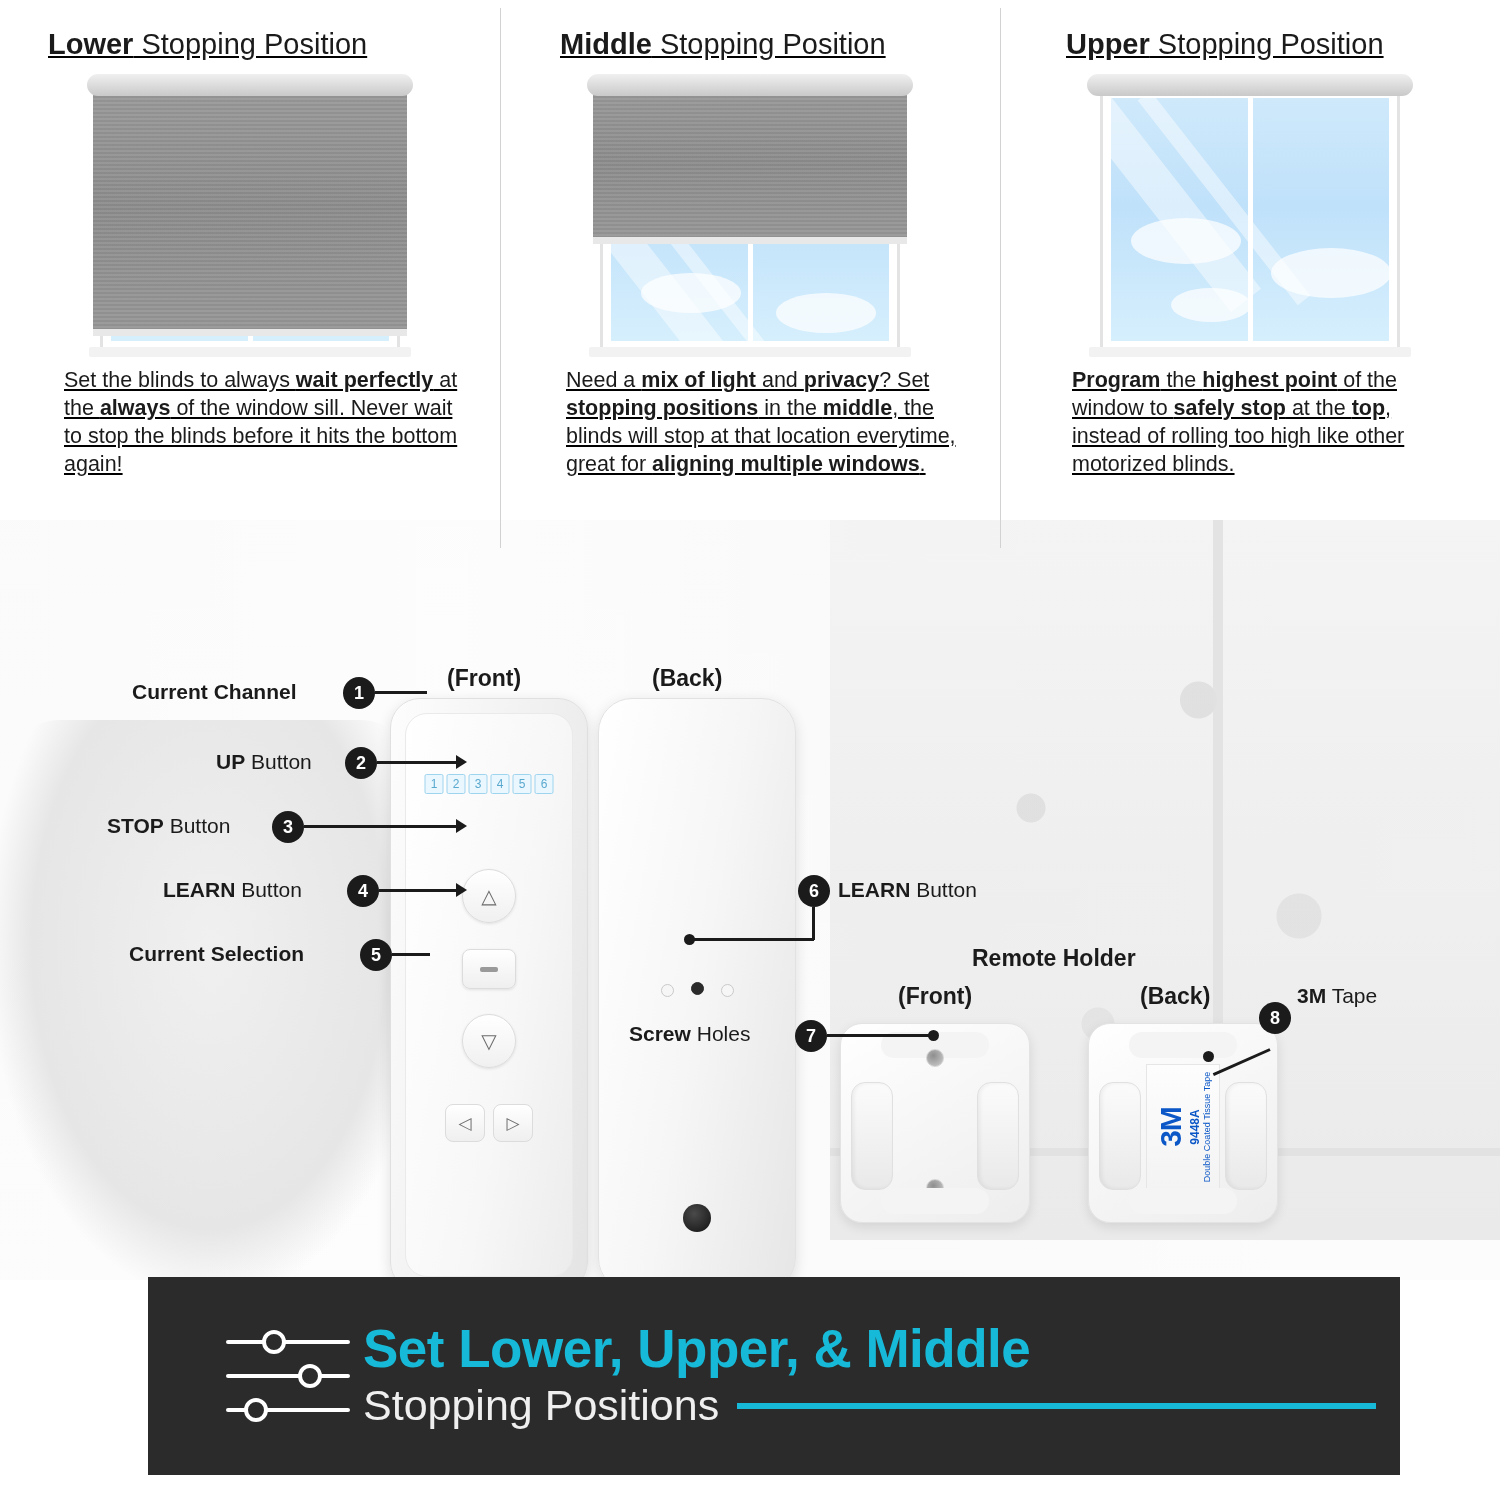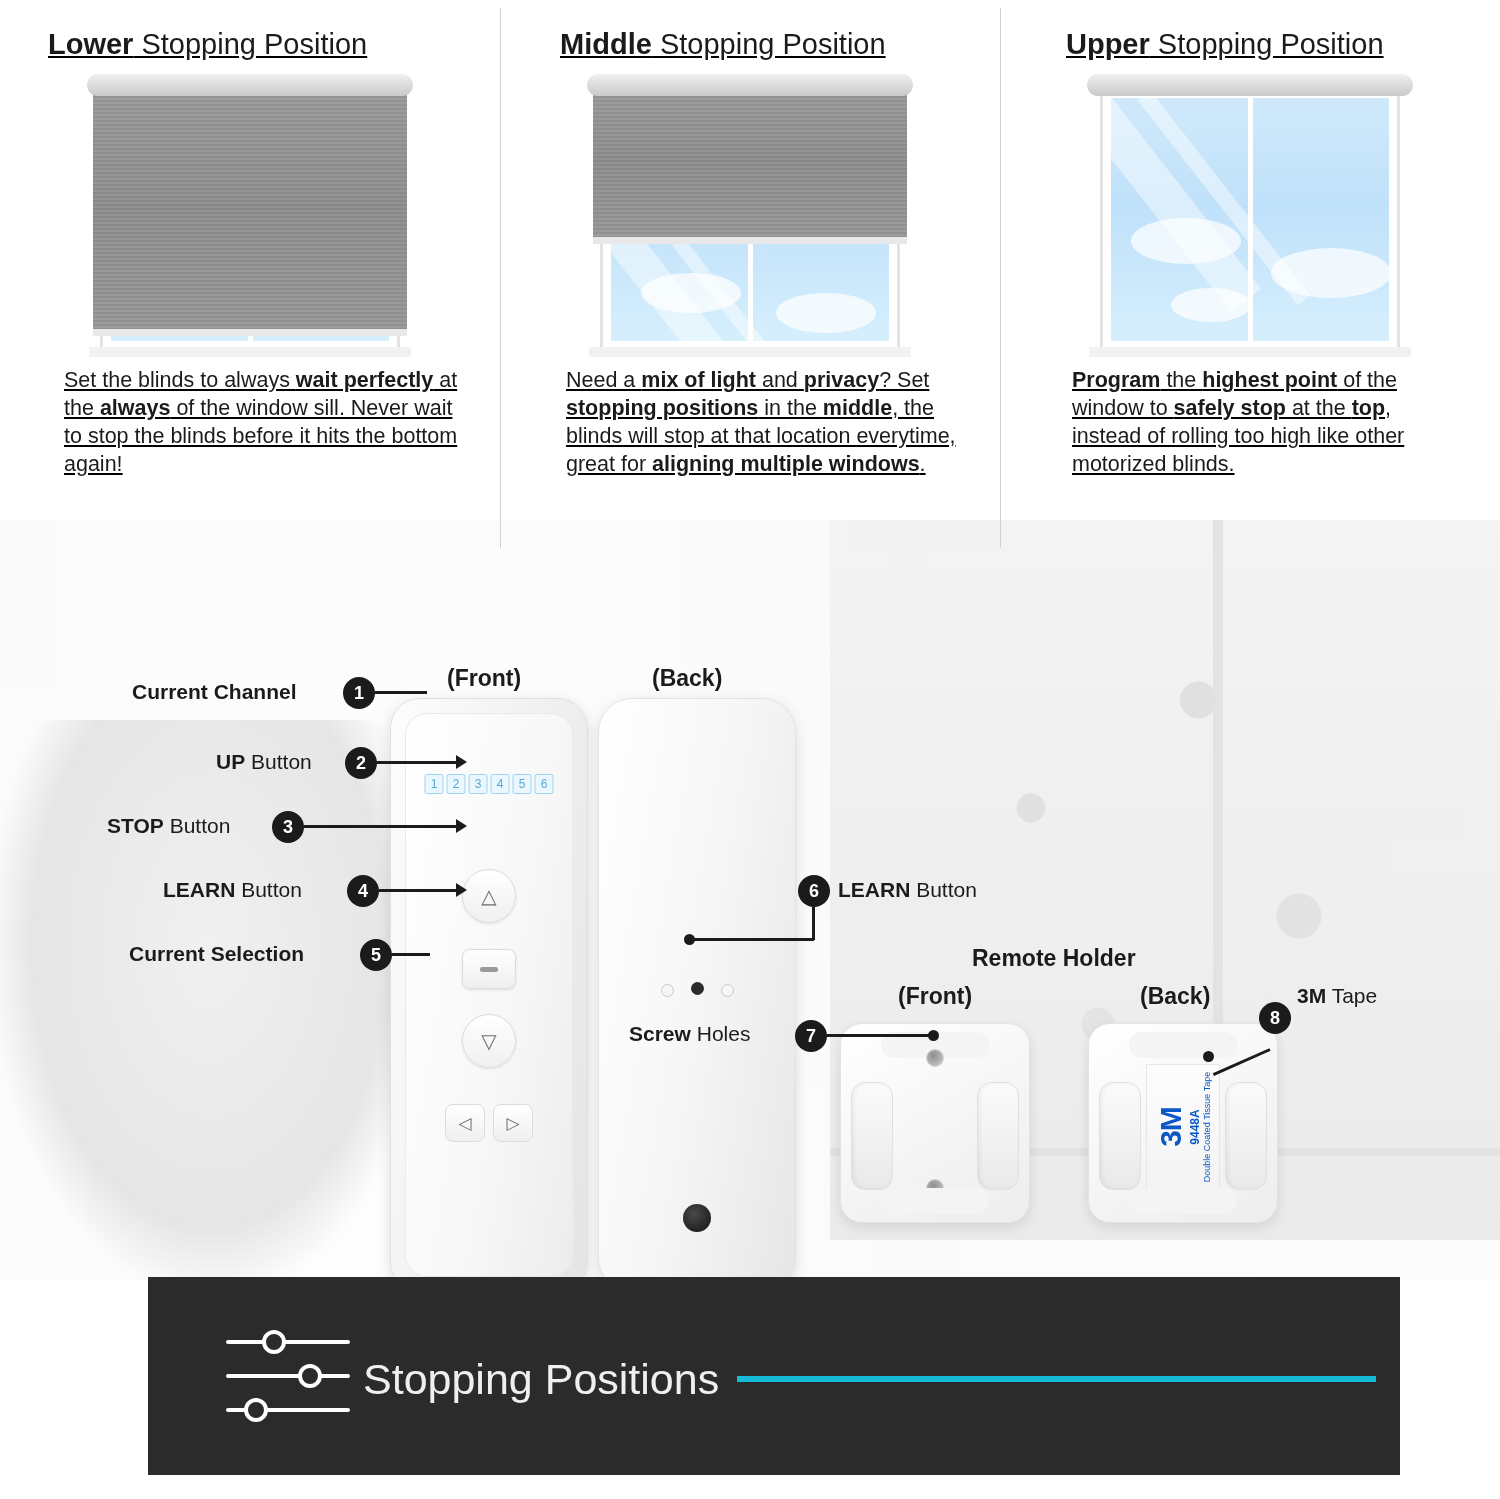--- a/index.html
+++ b/index.html
@@ -469,18 +469,19 @@
     <div class="slider-row">
       <div class="track"></div>
       <div class="knob" style="left:72px;"></div>
     </div>
     <div class="slider-row">
       <div class="track"></div>
       <div class="knob" style="left:18px;"></div>
     </div>
   </div>
   <div class="banner-text">
+    <div class="banner-line1">Set Lower, Upper, &amp; Middle</div>
     <div class="banner-line2">
       <span>Stopping Positions</span>
       <div class="banner-rule"></div>
     </div>
   </div>
 </div>
 
 </body></html>

